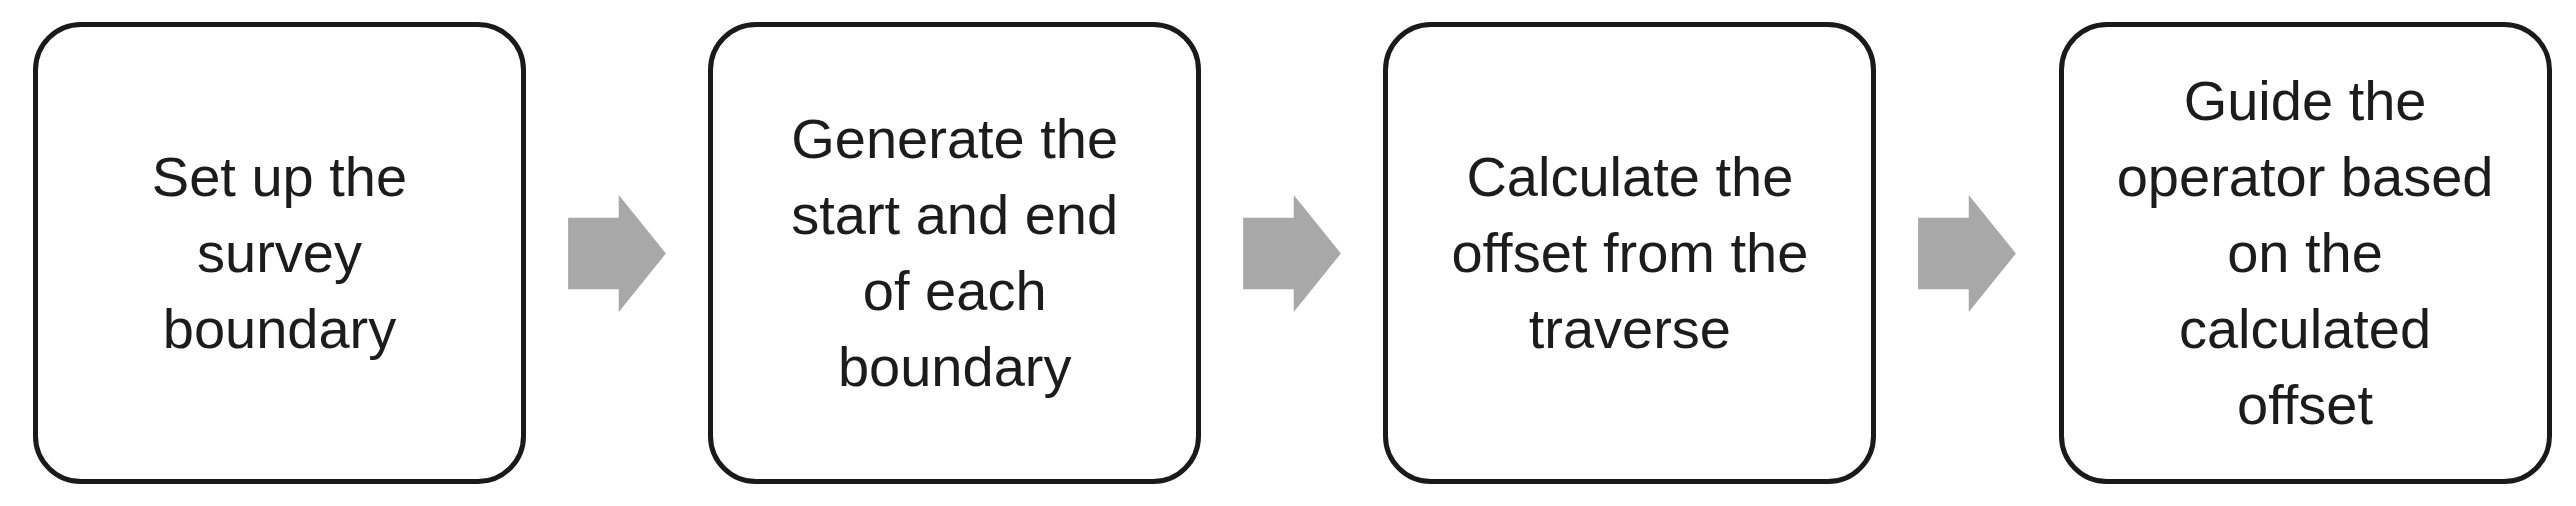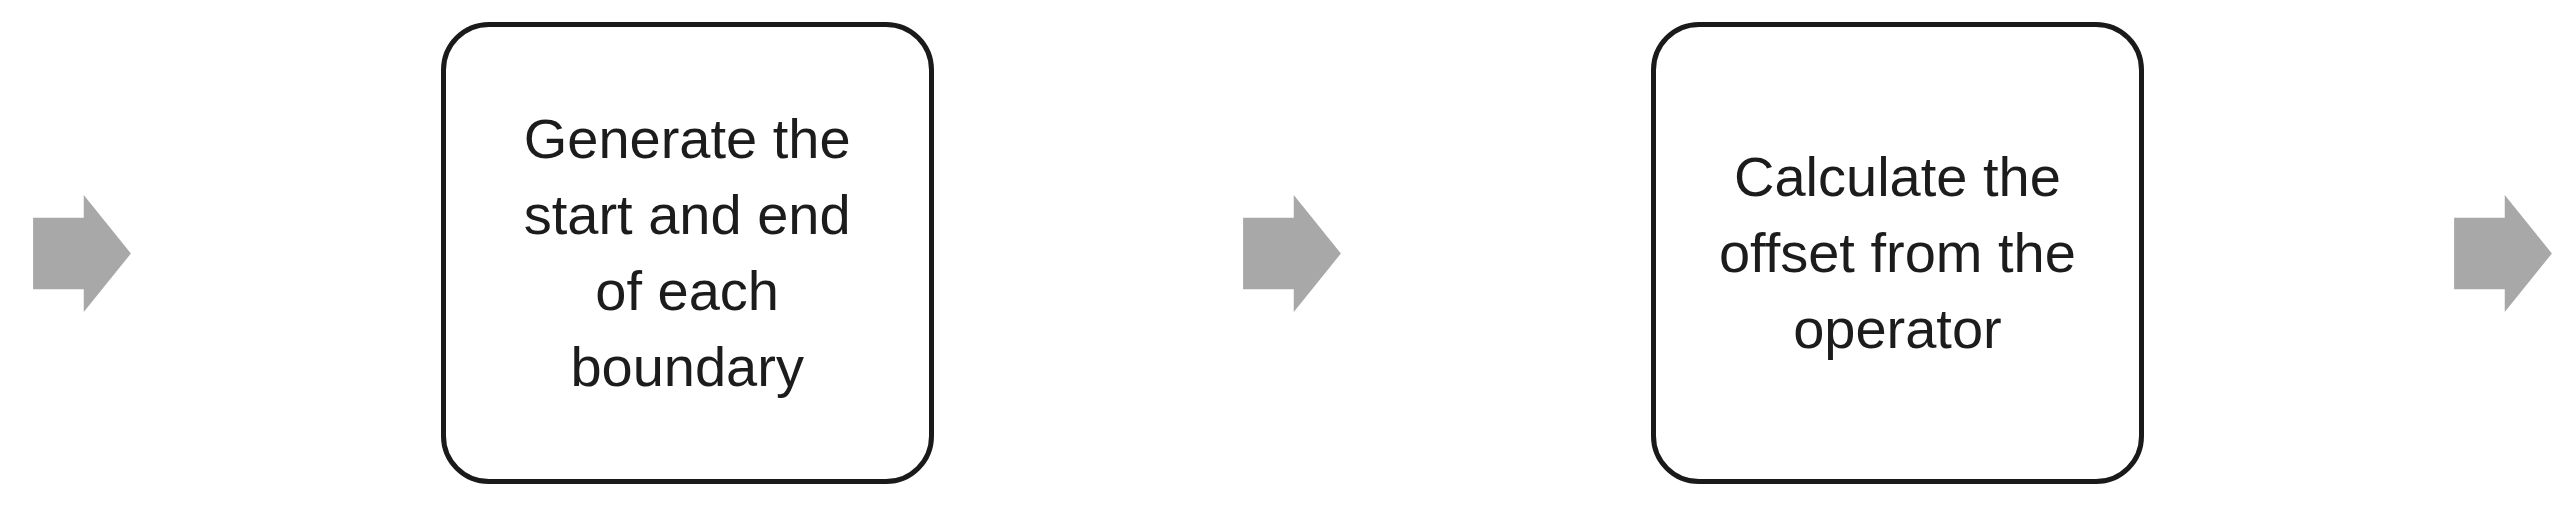--- a/index.html
+++ b/index.html
@@ -48,41 +48,53 @@
     align-self: center;
     width: 98px;
     height: 117px;
   }
 </style>
 </head>
 <body>
 
 <div class="flowchart">
 
+  <div class="step-box">
+    <span class="step-label">Set up the
+survey
+boundary</span>
+  </div>
 
   <svg class="arrow" viewBox="0 0 112 134" xmlns="http://www.w3.org/2000/svg">
     <polygon points="0,26 58,26 58,0 112,67 58,134 58,108 0,108" fill="#a8a8a8"></polygon>
   </svg>
 
   <div class="step-box">
     <span class="step-label">Generate the
 start and end
 of each
 boundary</span>
   </div>
 
   <svg class="arrow" viewBox="0 0 112 134" xmlns="http://www.w3.org/2000/svg">
     <polygon points="0,26 58,26 58,0 112,67 58,134 58,108 0,108" fill="#a8a8a8"></polygon>
   </svg>
 
   <div class="step-box">
     <span class="step-label">Calculate the
 offset from the
-operator</span>
+traverse</span>
   </div>
 
   <svg class="arrow" viewBox="0 0 112 134" xmlns="http://www.w3.org/2000/svg">
     <polygon points="0,26 58,26 58,0 112,67 58,134 58,108 0,108" fill="#a8a8a8"></polygon>
   </svg>
 
+  <div class="step-box">
+    <span class="step-label">Guide the
+operator based
+on the
+calculated
+offset</span>
+  </div>
 
 </div>
 
 
 </body></html>

